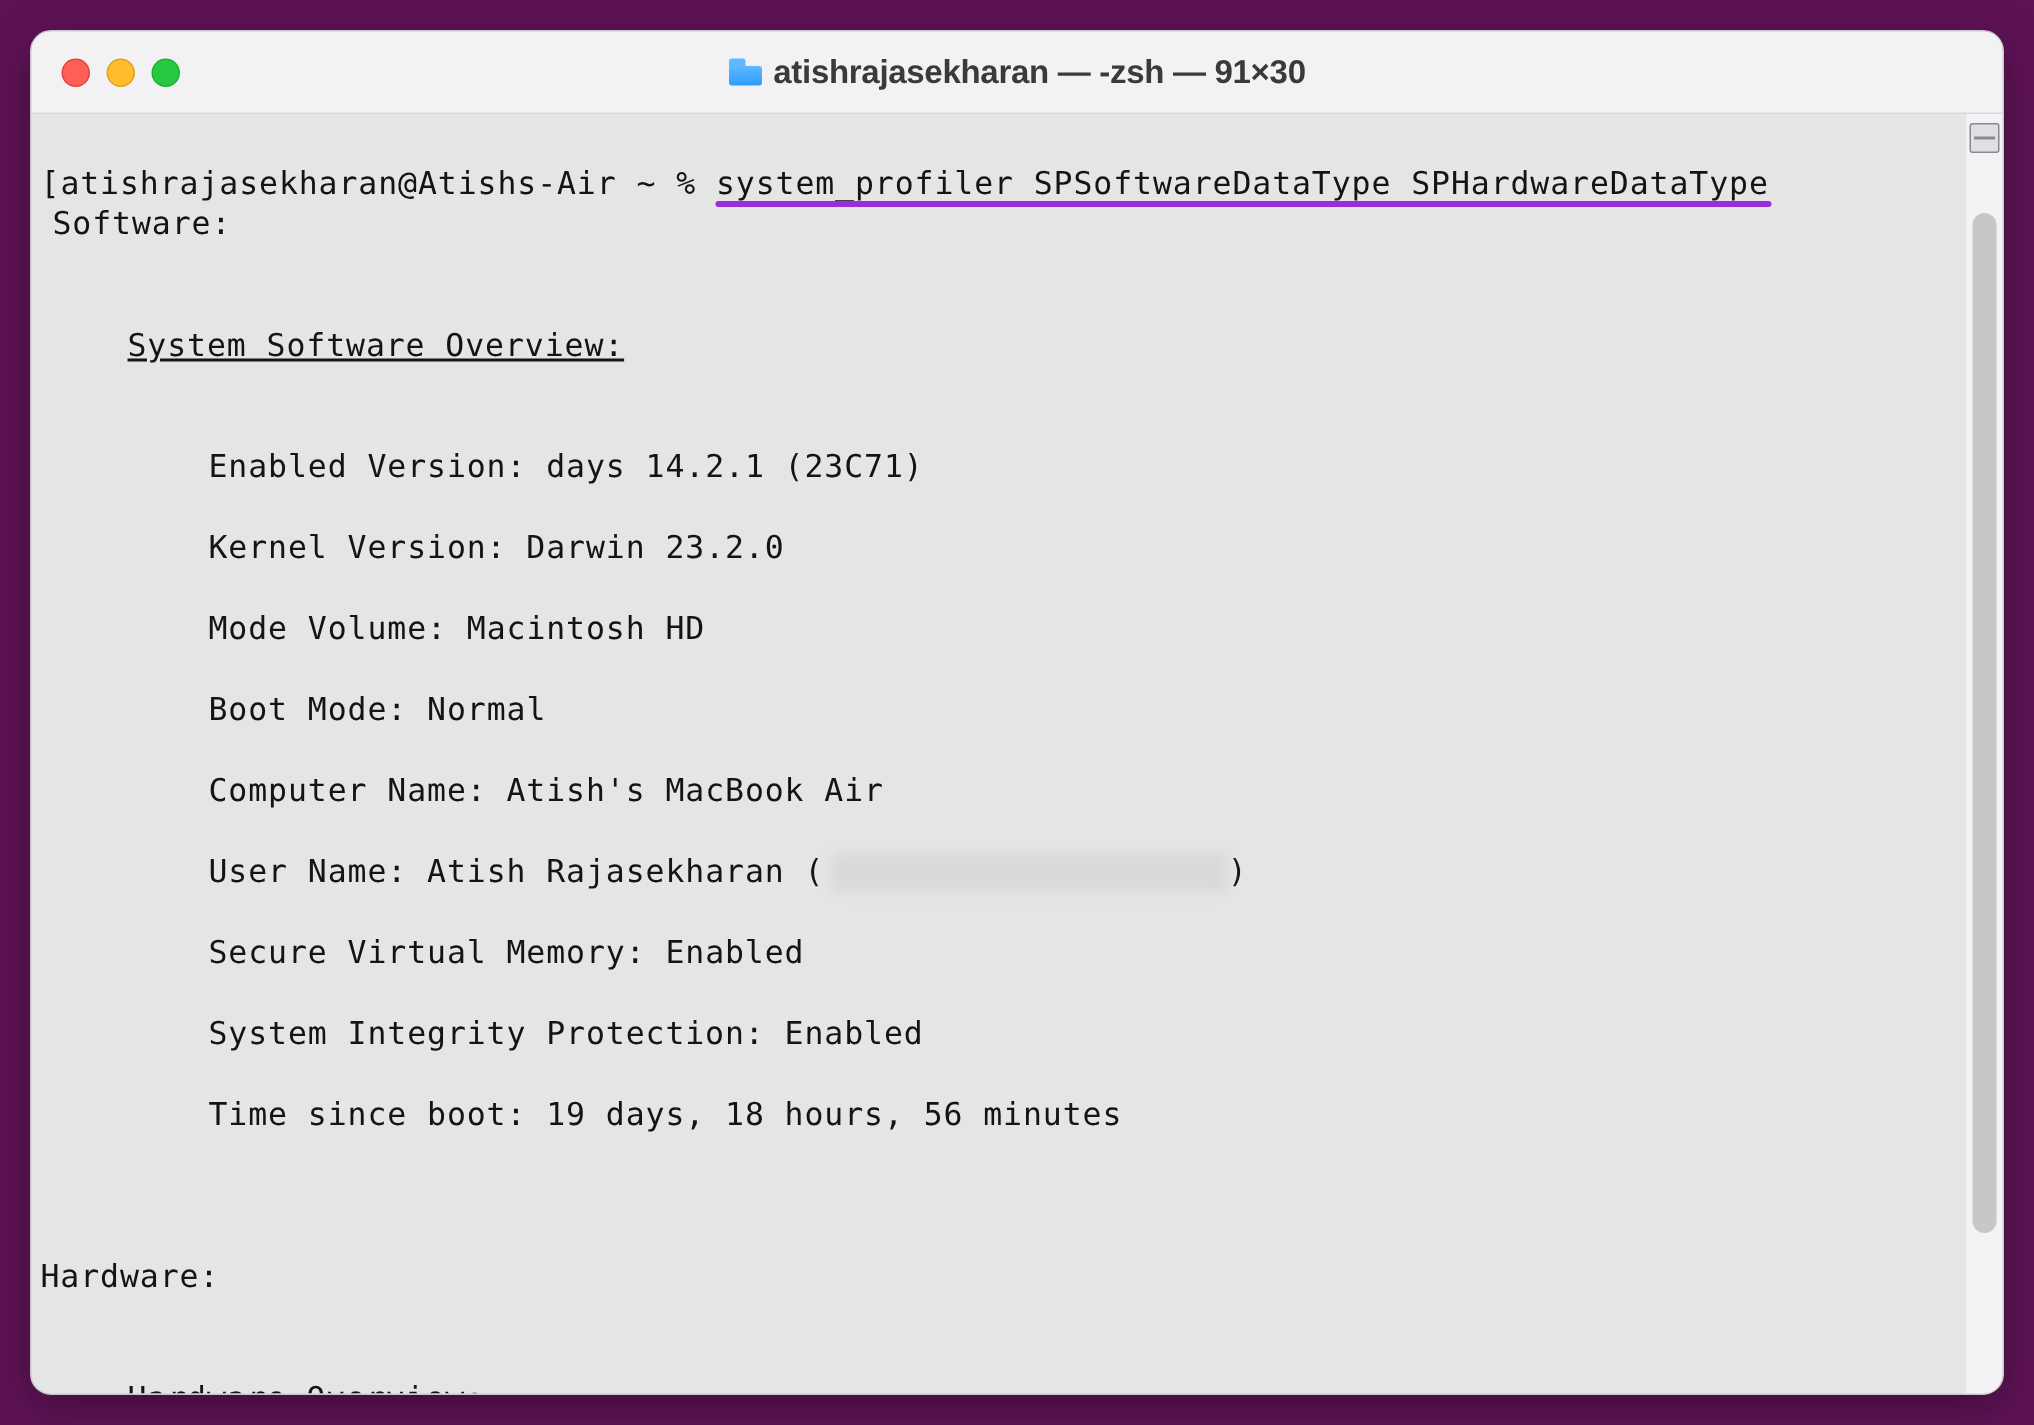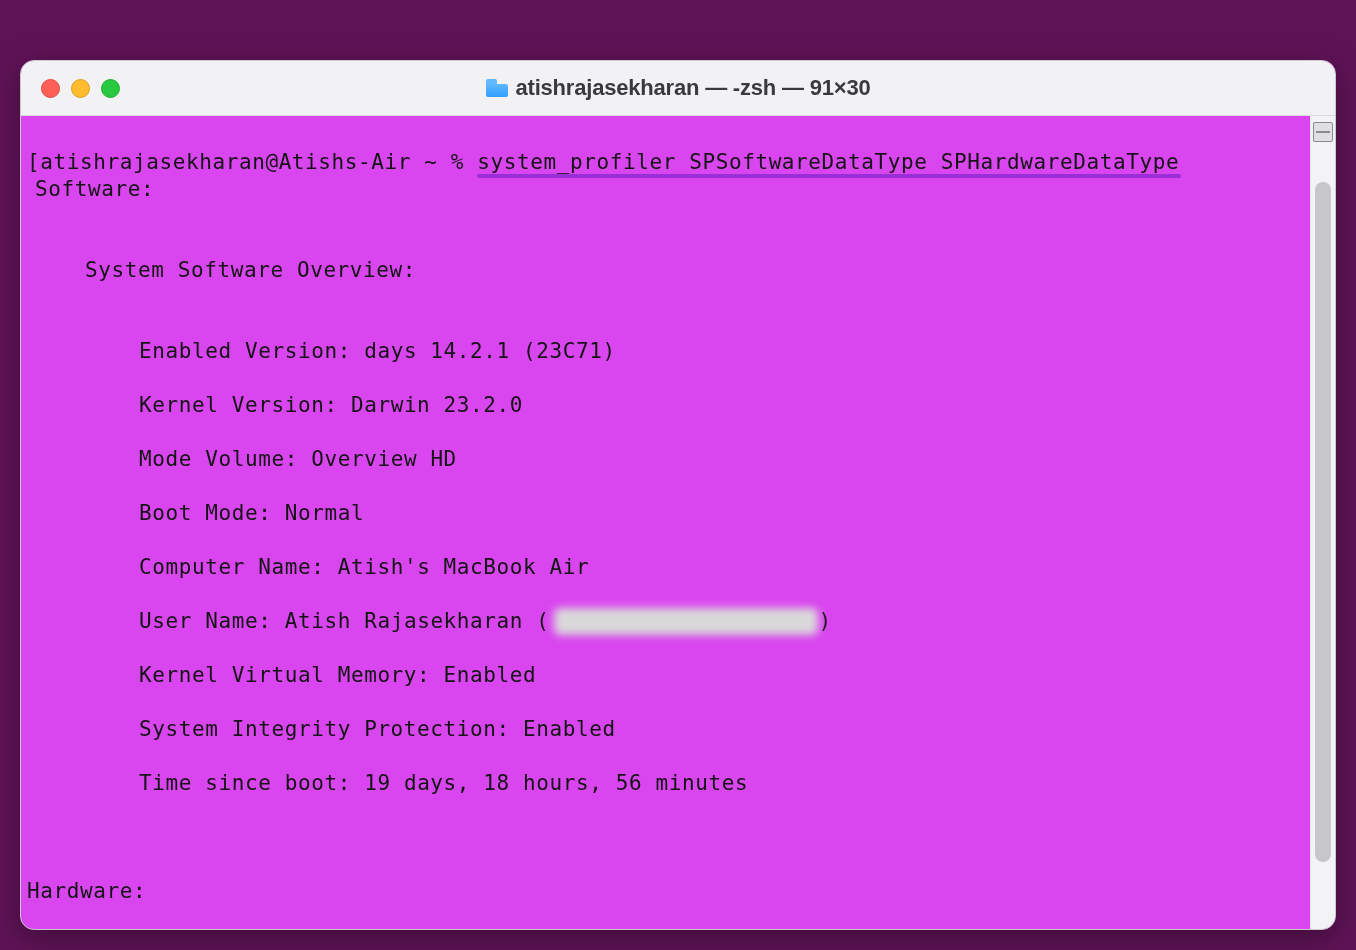--- a/index.html
+++ b/index.html
@@ -14,24 +14,24 @@
     --traffic-green:#28c840;
     --folder-blue:#2e9dff;
     --scrollbar:#c7c7c9;
     --scrollbar-track:#f3f3f5;
     --blur-bg:#d9d9d9;
   }
   html,body{margin:0;padding:0;background:var(--bg-page);font-family:var(--mono);color:var(--text);}
   .stage{width:1356px;height:950px;position:relative;}
   .window{
     position:absolute;left:20px;top:20px;right:20px;bottom:20px;
-    background:#d946ef;border-radius:14px;overflow:hidden;
+    background:#e5e5e5;border-radius:14px;overflow:hidden;
     border:1px solid var(--window-border);
     box-shadow:0 8px 30px rgba(0,0,0,.35);
-    display:flex;flex-direction:column;margin-top:40px;
+    display:flex;flex-direction:column;
   }
   .titlebar{
     height:54px;background:var(--titlebar);
     display:flex;align-items:center;position:relative;
     border-bottom:1px solid #d9d8dc;
     font-family:-apple-system,BlinkMacSystemFont,"Helvetica Neue",Arial,sans-serif;
   }
   .traffic{display:flex;gap:11px;margin-left:20px;}
   .dot{width:17px;height:17px;border-radius:50%;display:block;}
   .dot.red{background:var(--traffic-red);border:1px solid #e0443e;}
@@ -76,21 +76,21 @@
   .gutter-icon::before{
     content:"";position:absolute;left:2px;right:2px;top:50%;height:2px;background:#8a8a8e;
     transform:translateY(-1px);
   }
   .scrollbar-track{flex:1;width:100%;position:relative;margin-top:4px;}
   .scrollbar-thumb{
     position:absolute;left:4px;right:4px;top:36px;height:680px;
     background:var(--scrollbar);border-radius:8px;
   }
   .indent0{padding-left:8px;}
-  .indent1{padding-left:58px;}
+  .indent1{padding-left:58px;text-decoration:underline;}
   .indent2{padding-left:112px;}
   .kv{display:block;}
   .blur-span{
     display:inline-block;background:var(--blur-bg);color:var(--blur-bg);
     border-radius:6px;filter:blur(4px);margin-left:4px;
   }
   .blank{display:block;height:27px;}
 </style>
 </head>
 <body>
@@ -111,25 +111,25 @@
 
     <div class="content-wrap">
       <div class="terminal">
 <span class="cmd-line"><span>[</span><span>atishrajasekharan@Atishs-Air ~ %</span> <span class="cmd-underline">system_profiler SPSoftwareDataType SPHardwareDataType</span></span>
 <span class="indent0">Software:</span>
 <span class="blank"></span>
 <span class="indent1">System Software Overview:</span>
 <span class="blank"></span>
 <span class="indent2 kv"><span>Enabled Version</span>: <span>days 14.2.1 (23C71)</span></span>
 <span class="indent2 kv"><span>Kernel Version</span>: <span>Darwin 23.2.0</span></span>
-<span class="indent2 kv"><span>Mode Volume</span>: <span>Overview HD</span></span>
+<span class="indent2 kv"><span>Mode Volume</span>: <span>Macintosh HD</span></span>
 <span class="indent2 kv"><span>Boot Mode</span>: <span>Normal</span></span>
 <span class="indent2 kv"><span>Computer Name</span>: <span>Atish's MacBook Air</span></span>
 <span class="indent2 kv"><span>User Name</span>: <span>Atish Rajasekharan</span> (<span class="blur-span">xxxxxxxxxxxxxxxxxxxx</span>)</span>
-<span class="indent2 kv"><span>Kernel Virtual Memory</span>: <span>Enabled</span></span>
+<span class="indent2 kv"><span>Secure Virtual Memory</span>: <span>Enabled</span></span>
 <span class="indent2 kv"><span>System Integrity Protection</span>: <span>Enabled</span></span>
 <span class="indent2 kv"><span>Time since boot</span>: <span>19 days, 18 hours, 56 minutes</span></span>
 <span class="blank"></span>
 <span>Hardware:</span>
 <span class="blank"></span>
 <span class="indent1">Hardware Overview:</span>
 
 
 
 

